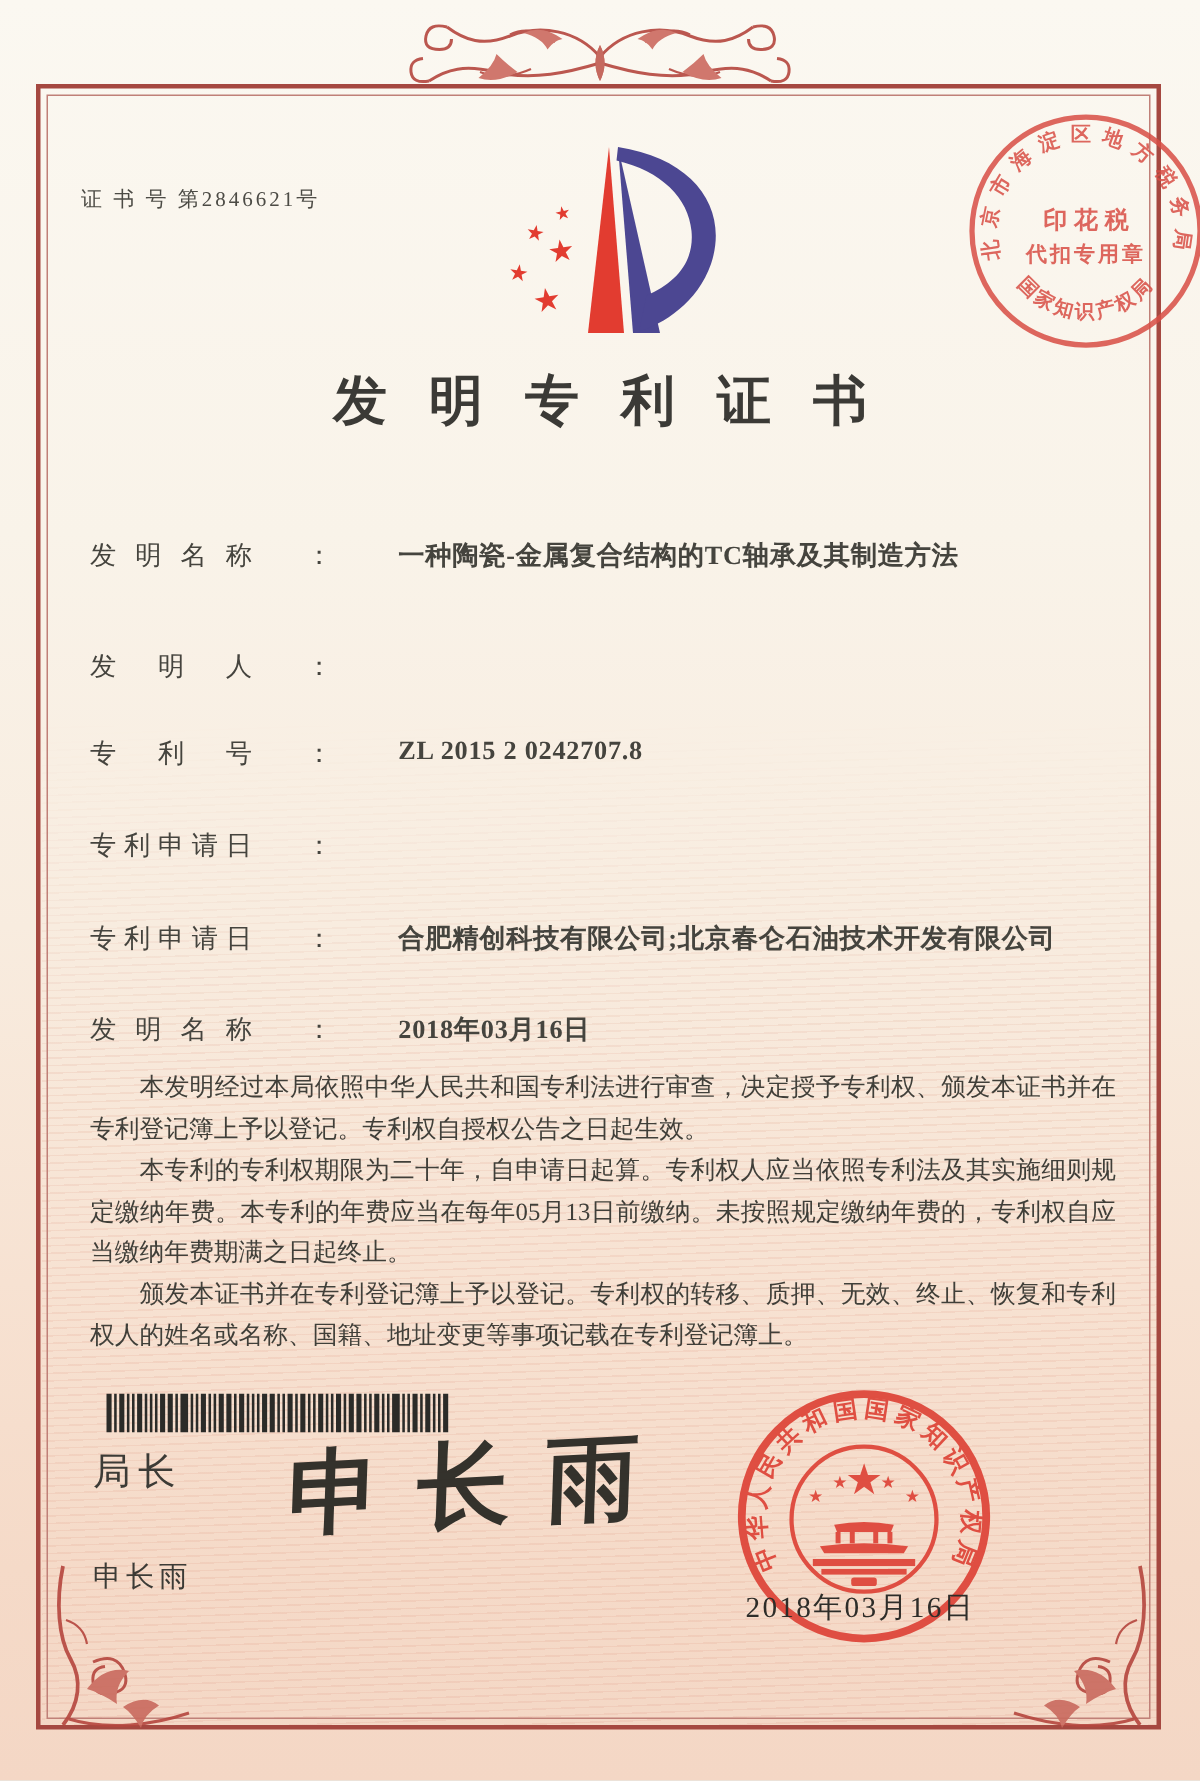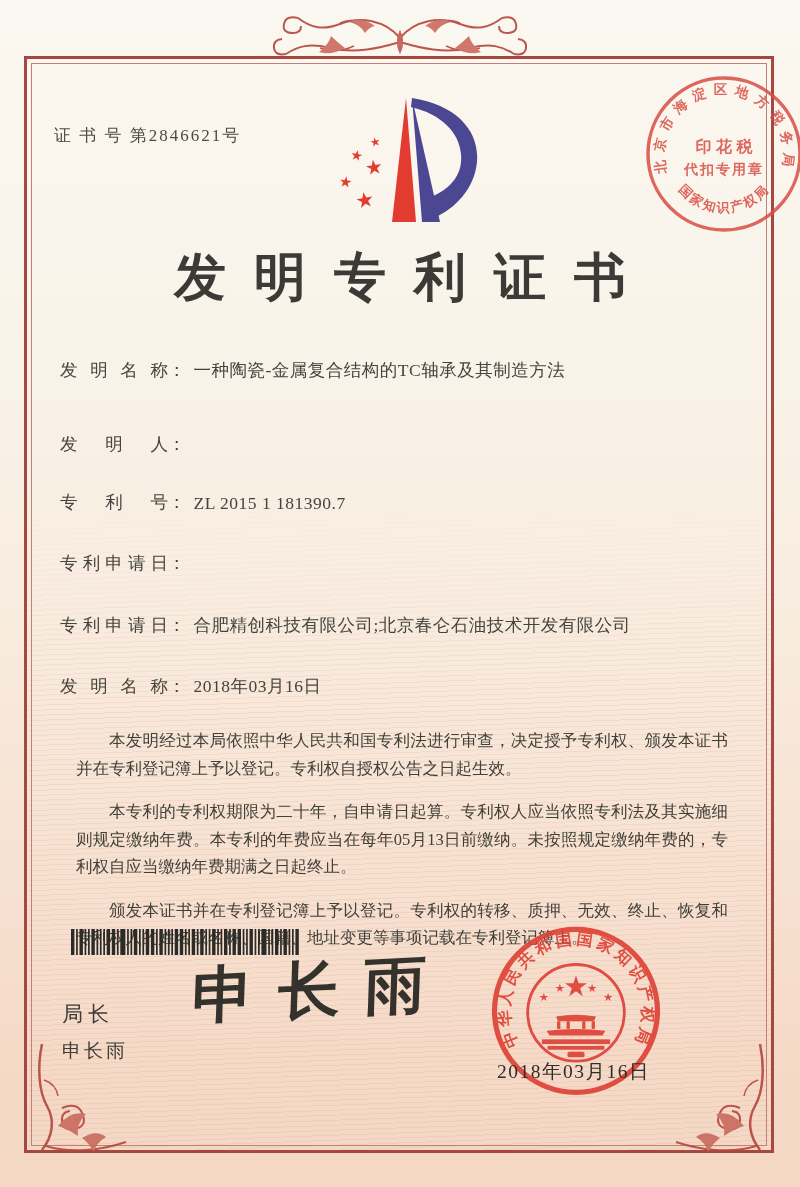--- a/index.html
+++ b/index.html
@@ -5,32 +5,32 @@
   html,body{margin:0;padding:0;}
   body{background:#e9e6df;font-family:"Liberation Serif","DejaVu Serif",serif;}
   .page{position:relative;width:800px;height:1187px;margin:0 auto;overflow:hidden;
         background:linear-gradient(180deg,#fbf8f1 0%,#f9f3e9 30%,#f8ecdf 52%,#f7e2d2 72%,#f5dac8 88%,#f4d7c5 100%);}
   .guilloche{position:absolute;left:28px;right:28px;top:480px;bottom:36px;
         background:repeating-linear-gradient(178deg,rgba(214,125,102,0.12) 0px,rgba(214,125,102,0.12) 1px,transparent 1px,transparent 5px);
         -webkit-mask-image:linear-gradient(to bottom,transparent 0%,#000 35%);
         mask-image:linear-gradient(to bottom,transparent 0%,#000 35%);}
   .frame-outer{position:absolute;left:24px;top:56px;right:26px;bottom:34px;border:3px solid #a54840;}
   .frame-inner{position:absolute;left:31px;top:63px;right:33px;bottom:41px;border:1px solid #c08078;}
-  .cert-no{position:absolute;left:54px;top:124px;font-size:17px;letter-spacing:2px;color:#4c4b45;}
-  .doc-title{position:absolute;left:0;right:0;top:243px;text-align:center;font-size:52px;font-weight:700;
+  .cert-no{position:absolute;left:54px;top:124px;font-size:14px;letter-spacing:2px;color:#4c4b45;}
+  .doc-title{position:absolute;left:0;right:0;top:243px;text-align:center;font-size:36px;font-weight:700;
         color:#3b3a36;letter-spacing:28px;padding-left:28px;}
   .fields{position:absolute;left:60px;right:56px;top:352px;}
-  .frow{display:flex;align-items:flex-end;margin-bottom:0;font-size:17.5px;color:#45443e;position:absolute;left:0;right:0;}
+  .frow{display:flex;align-items:flex-start;margin-bottom:0;font-size:17.5px;color:#45443e;position:absolute;left:0;right:0;gap:36px;}
   .flabel{display:inline-block;width:108px;text-align:justify;text-align-last:justify;}
   .fcolon{margin-right:8px;}
-  .fvalue{flex:1;letter-spacing:0.5px;}
+  .fvalue{flex:1;letter-spacing:0.5px;font-weight:bold;}
   .paras{position:absolute;left:60px;width:684px;top:711px;}
-  .paras p{margin:16px;font-size:16.5px;line-height:1.67;text-indent:2em;text-align:justify;color:#403f39;}
+  .paras p{margin:0;font-size:16.5px;line-height:1.67;text-indent:2em;text-align:justify;color:#403f39;}
   .barcode{position:absolute;left:70px;top:929px;}
-  .director-label{position:absolute;left:62px;top:1000px;font-size:21px;letter-spacing:5px;color:#3c3b36;}
+  .director-label{position:absolute;left:62px;top:964px;font-size:25px;letter-spacing:5px;color:#3c3b36;}
   .director-name{position:absolute;left:62px;top:1038px;font-size:19px;letter-spacing:3px;color:#3c3b36;}
   .sig{position:absolute;left:192px;top:948px;font-size:62px;font-weight:600;color:#24241f;
        letter-spacing:24px;transform:rotate(-3deg) skewX(-5deg);opacity:.92;white-space:nowrap;}
   .issue-date{position:absolute;left:497px;top:1058px;font-size:19.5px;letter-spacing:1.5px;color:#2e2d29;z-index:6;}
   .seal-main{position:absolute;left:486px;top:916px;z-index:5;opacity:.92;}
   .tax-stamp{position:absolute;left:638px;top:66px;opacity:.85;}
   .logo{position:absolute;left:322px;top:92px;}
   .top-orn{position:absolute;left:250px;top:6px;opacity:.9;}
   .corner-orn{position:absolute;top:1040px;opacity:.9;}
   .corner-orn.bl{left:32px;}
@@ -101,21 +101,21 @@
         <span class="fcolon">：</span>
       <span class="fvalue">一种陶瓷-金属复合结构的TC轴承及其制造方法</span>
     </div>
     <div class="frow" style="top:80px">
       <span class="flabel">发明人</span>
         <span class="fcolon">：</span>
     </div>
     <div class="frow" style="top:138px">
       <span class="flabel">专利号</span>
         <span class="fcolon">：</span>
-      <span class="fvalue">ZL 2015 1 181390.7</span>
+      <span class="fvalue">ZL 2015 2 0242707.8</span>
     </div>
     <div class="frow" style="top:199px">
       <span class="flabel">专利申请日</span>
         <span class="fcolon">：</span>
     </div>
     <div class="frow" style="top:261px">
       <span class="flabel">专利申请日</span>
         <span class="fcolon">：</span>
       <span class="fvalue">合肥精创科技有限公司;北京春仑石油技术开发有限公司</span>
     </div>

